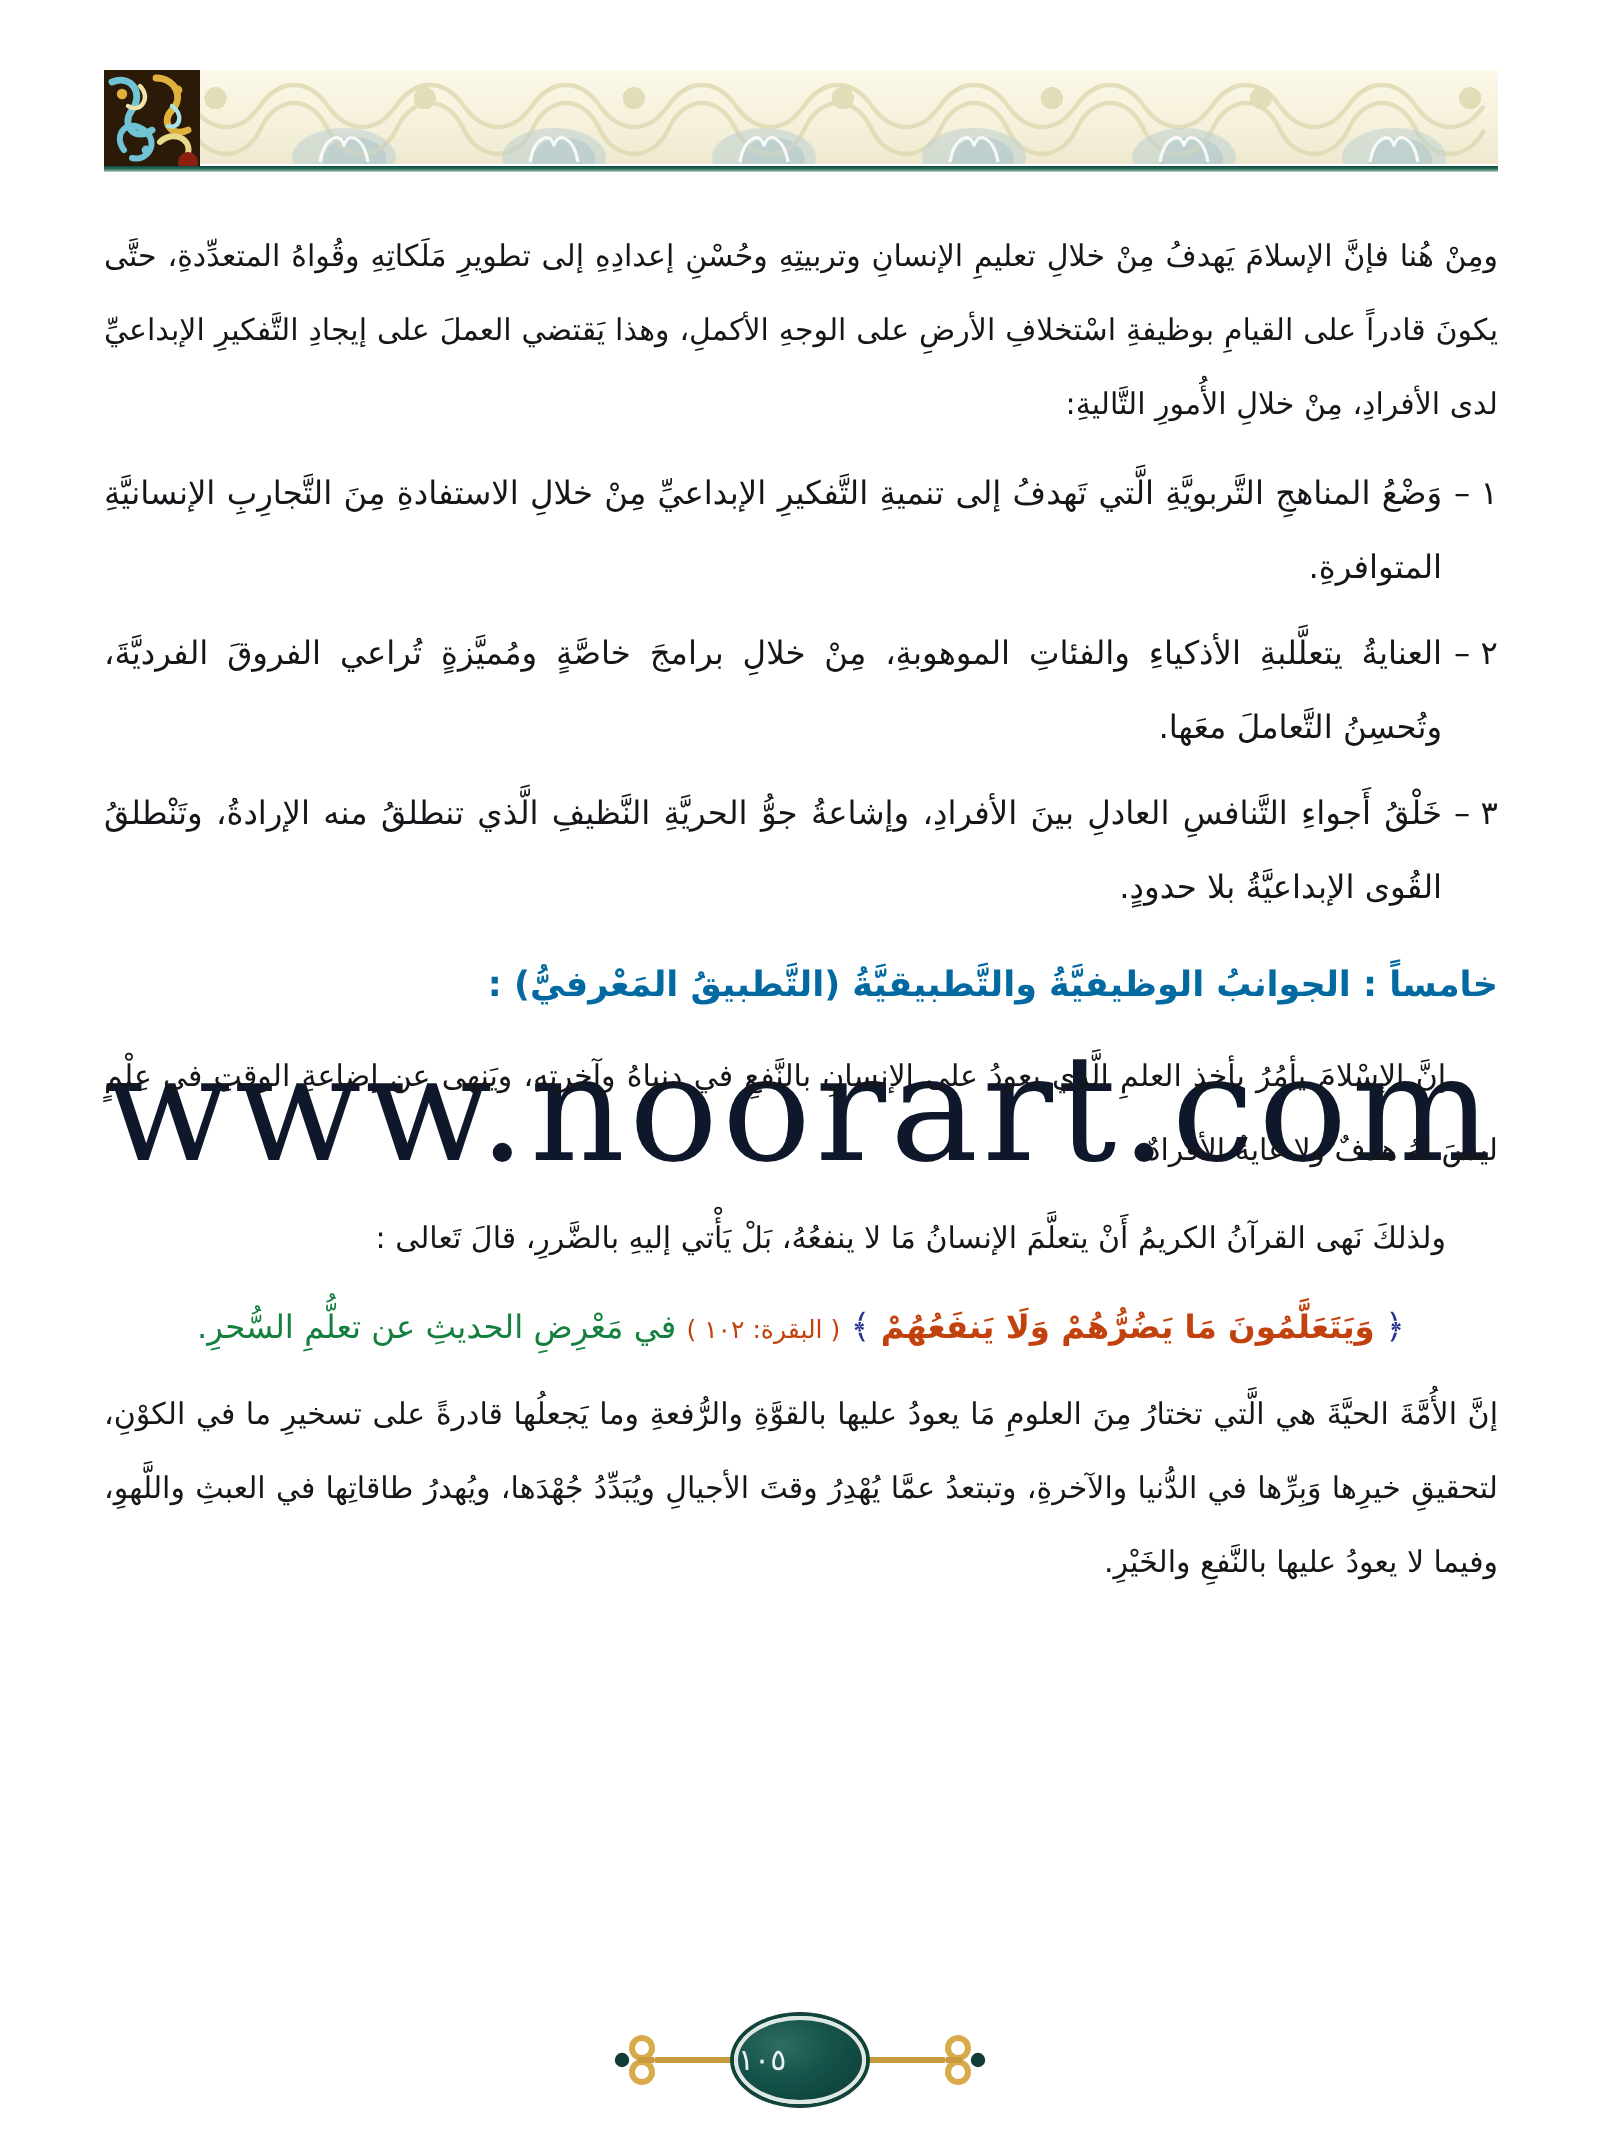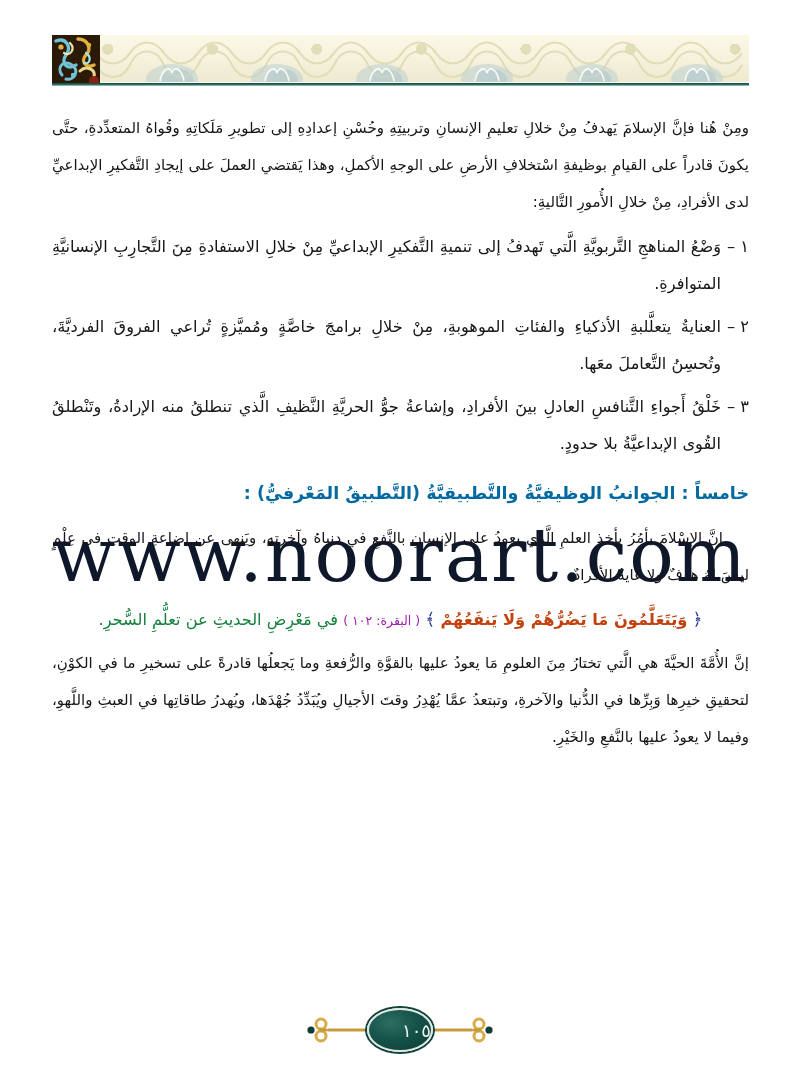--- a/index.html
+++ b/index.html
@@ -139,21 +139,21 @@
   }
   .quran-text {
     color: #c2410c;
     font-weight: bold;
   }
   .quran-brace {
     color: #23308f;
     font-size: 17px;
   }
   .quran-ref {
-    color: #a21caf;
+    color: #c2410c;
     font-size: 12.5px;
   }
   .after-quran {
     color: #15803d;
   }
 
   
   .footer {
     position: absolute;
     left: 0;
@@ -168,23 +168,23 @@
   .page-number-badge {
     position: relative;
     width: 62px;
     height: 40px;
     border-radius: 50%;
     background: radial-gradient(ellipse at 35% 32%, #2e6d62 0%, #15534a 45%, #0a3b34 100%);
     border: 2px solid #dfe7e3;
     box-shadow: 0 0 0 2px #12443c;
     display: flex;
     align-items: center;
-    justify-content: flex-start;
+    justify-content: flex-end;
     color: #eaf3ef;
-    font-size: 18px;
+    font-size: 15px;
     font-family: "DejaVu Sans", sans-serif;
     z-index: 2;
   }
 </style>
 </head>
 <body>
 
 <div class="page">
 
   <div class="header-band">
@@ -257,20 +257,21 @@
     <div class="list-item">
       <span class="list-marker">٣ –</span>
       <span class="list-text">خَلْقُ أَجواءِ التَّنافسِ العادلِ بينَ الأفرادِ، وإشاعةُ جوُّ الحريَّةِ النَّظيفِ الَّذي تنطلقُ منه الإرادةُ، وتَنْطلقُ القُوى الإبداعيَّةُ بلا حدودٍ.</span>
     </div>
 
     <div class="heading-red">خامساً : الجوانبُ الوظيفيَّةُ والتَّطبيقيَّةُ (التَّطبيقُ المَعْرفيُّ) :</div>
 
     <p class="para indent">إنَّ الإسْلامَ يأمُرُ بأخذِ العلمِ الَّذي يعودُ على الإنسانِ بالنَّفعِ في دنياهُ وآخرتِهِ، ويَنهى عن إضاعةِ الوقتِ في عِلْمٍ ليسَ لهُ هدفٌ ولا غايةٌ الأفرادٌ.</p>
 
 
+    <p class="para indent">ولذلكَ نَهى القرآنُ الكريمُ أَنْ يتعلَّمَ الإنسانُ مَا لا ينفعُهُ، بَلْ يَأْتي إليهِ بالضَّررِ، قالَ تَعالى :</p>
 
     <p class="quran-line">
       <span class="quran-brace">﴿</span>
       <span class="quran-text">وَيَتَعَلَّمُونَ مَا يَضُرُّهُمْ وَلَا يَنفَعُهُمْ</span>
       <span class="quran-brace">﴾</span>
       <span class="quran-ref">( البقرة: ١٠٢ )</span>
       <span class="after-quran">في مَعْرِضِ الحديثِ عن تعلُّمِ السُّحرِ.</span>
     </p>
 
     <p class="para">إنَّ الأُمَّةَ الحيَّةَ هي الَّتي تختارُ مِنَ العلومِ مَا يعودُ عليها بالقوَّةِ والرُّفعةِ وما يَجعلُها قادرةً على تسخيرِ ما في الكوْنِ، لتحقيقِ خيرِها وَبِرِّها في الدُّنيا والآخرةِ، وتبتعدُ عمَّا يُهْدِرُ وقتَ الأجيالِ ويُبَدِّدُ جُهْدَها، ويُهدرُ طاقاتِها في العبثِ واللَّهوِ، وفيما لا يعودُ عليها بالنَّفعِ والخَيْرِ.</p>

